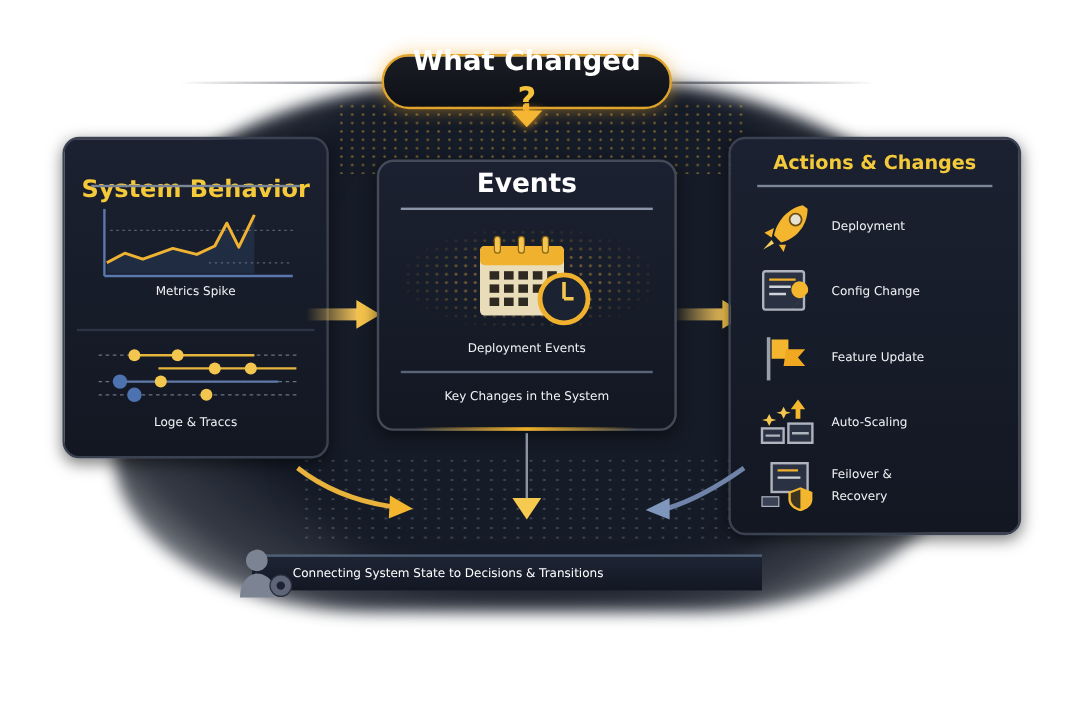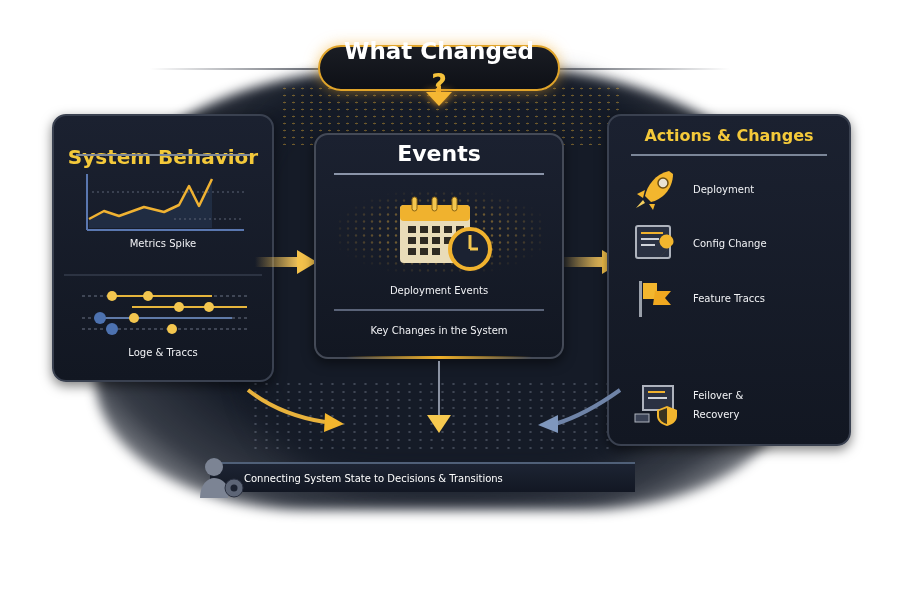--- a/index.html
+++ b/index.html
@@ -218,23 +218,35 @@
     </svg>
     <div class="txt">Config Change</div>
   </div>
 
   <div class="action" style="top:161px">
     <svg class="ic" viewBox="0 0 46 42">
       <rect x="6" y="4" width="3" height="36" fill="#9aa0aa"></rect>
       <path d="M10 6 L24 6 L24 22 L10 22 Z" fill="#f3b62e"></path>
       <path d="M22 14 L38 14 L32 21 L38 28 L20 28 Z" fill="#f0a820"></path>
     </svg>
-    <div class="txt">Feature Traccs</div>
-  </div>
-
+    <div class="txt">Feature Update</div>
+  </div>
+
+  <div class="action" style="top:215px">
+    <svg class="ic" viewBox="0 0 46 42">
+      <path d="M8 14 L10 18 L14 19 L10 20 L8 24 L6 20 L2 19 L6 18 Z" fill="#f3c64f"></path>
+      <path d="M20 8 L22 12 L26 13 L22 14 L20 18 L18 14 L14 13 L18 12 Z" fill="#f3c64f"></path>
+      <path d="M32 2 L38 10 L34 10 L34 18 L30 18 L30 10 L26 10 Z" fill="#f3b62e"></path>
+      <rect x="2" y="26" width="18" height="12" fill="#2a3142" stroke="#aeb3bd" stroke-width="2"></rect>
+      <line x1="5" y1="32" x2="17" y2="32" stroke="#aeb3bd" stroke-width="2"></line>
+      <rect x="24" y="22" width="20" height="16" fill="#2a3142" stroke="#aeb3bd" stroke-width="2"></rect>
+      <line x1="27" y1="30" x2="41" y2="30" stroke="#aeb3bd" stroke-width="2"></line>
+    </svg>
+    <div class="txt">Auto-Scaling</div>
+  </div>
 
   <div class="action" style="top:268px">
     <svg class="ic" viewBox="0 0 46 42">
       <rect x="10" y="2" width="30" height="24" fill="#2a3142" stroke="#aeb3bd" stroke-width="2"></rect>
       <line x1="15" y1="8" x2="32" y2="8" stroke="#f0b22e" stroke-width="2"></line>
       <line x1="15" y1="14" x2="34" y2="14" stroke="#cfd3da" stroke-width="2"></line>
       <rect x="2" y="30" width="14" height="8" fill="#3a4255" stroke="#aeb3bd" stroke-width="1"></rect>
       <path d="M34 22 L44 26 L44 32 C44 38 38 41 34 42 C30 41 24 38 24 32 L24 26 Z" fill="#f3b62e"></path>
       <path d="M34 24 L34 40 C30 39 26 36 26 32 L26 27 Z" fill="#3a3420"></path>
     </svg>

